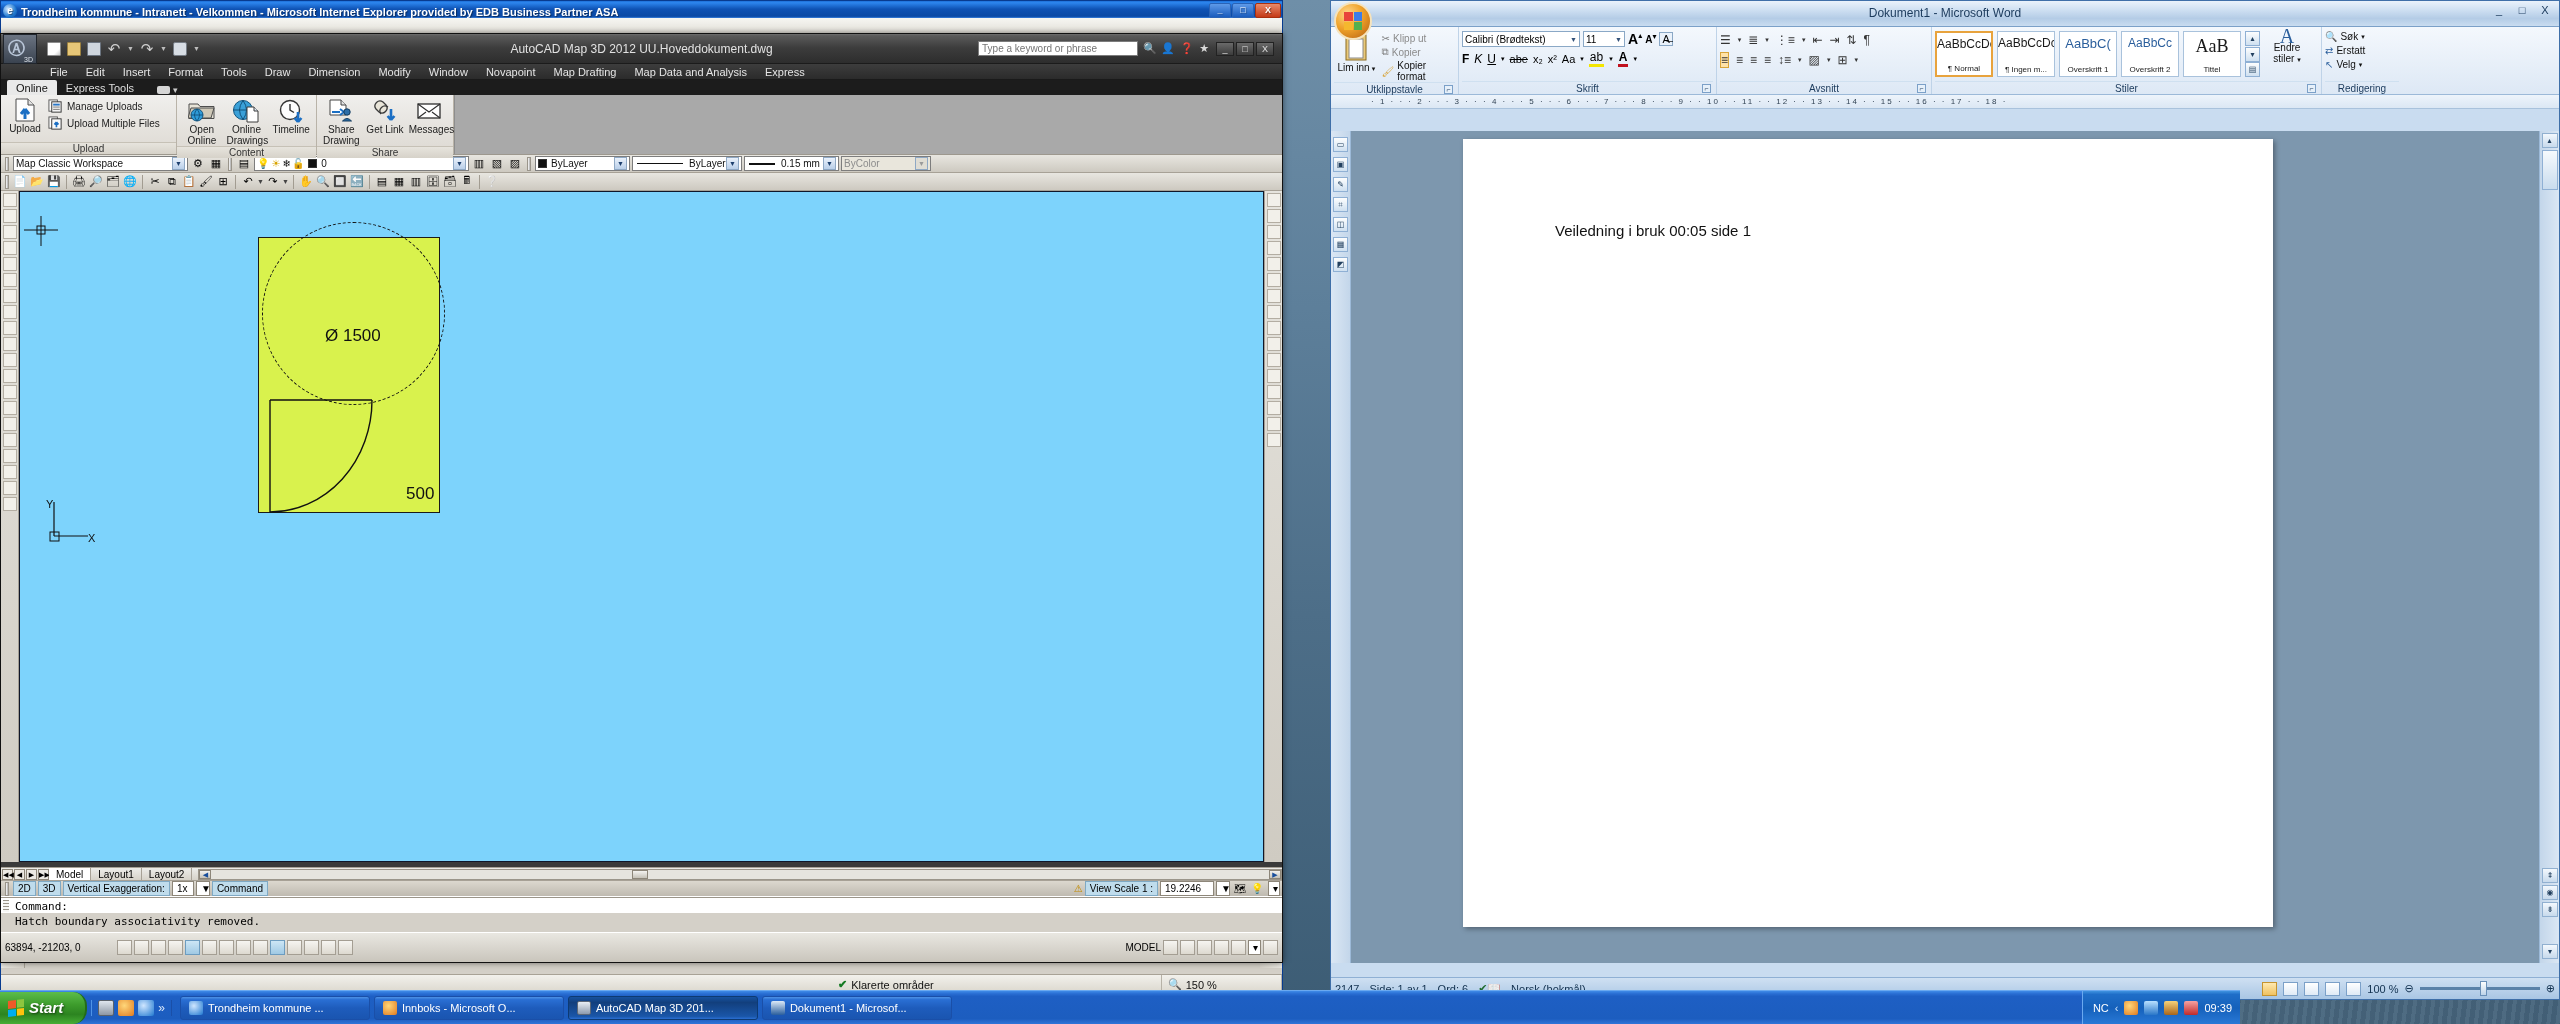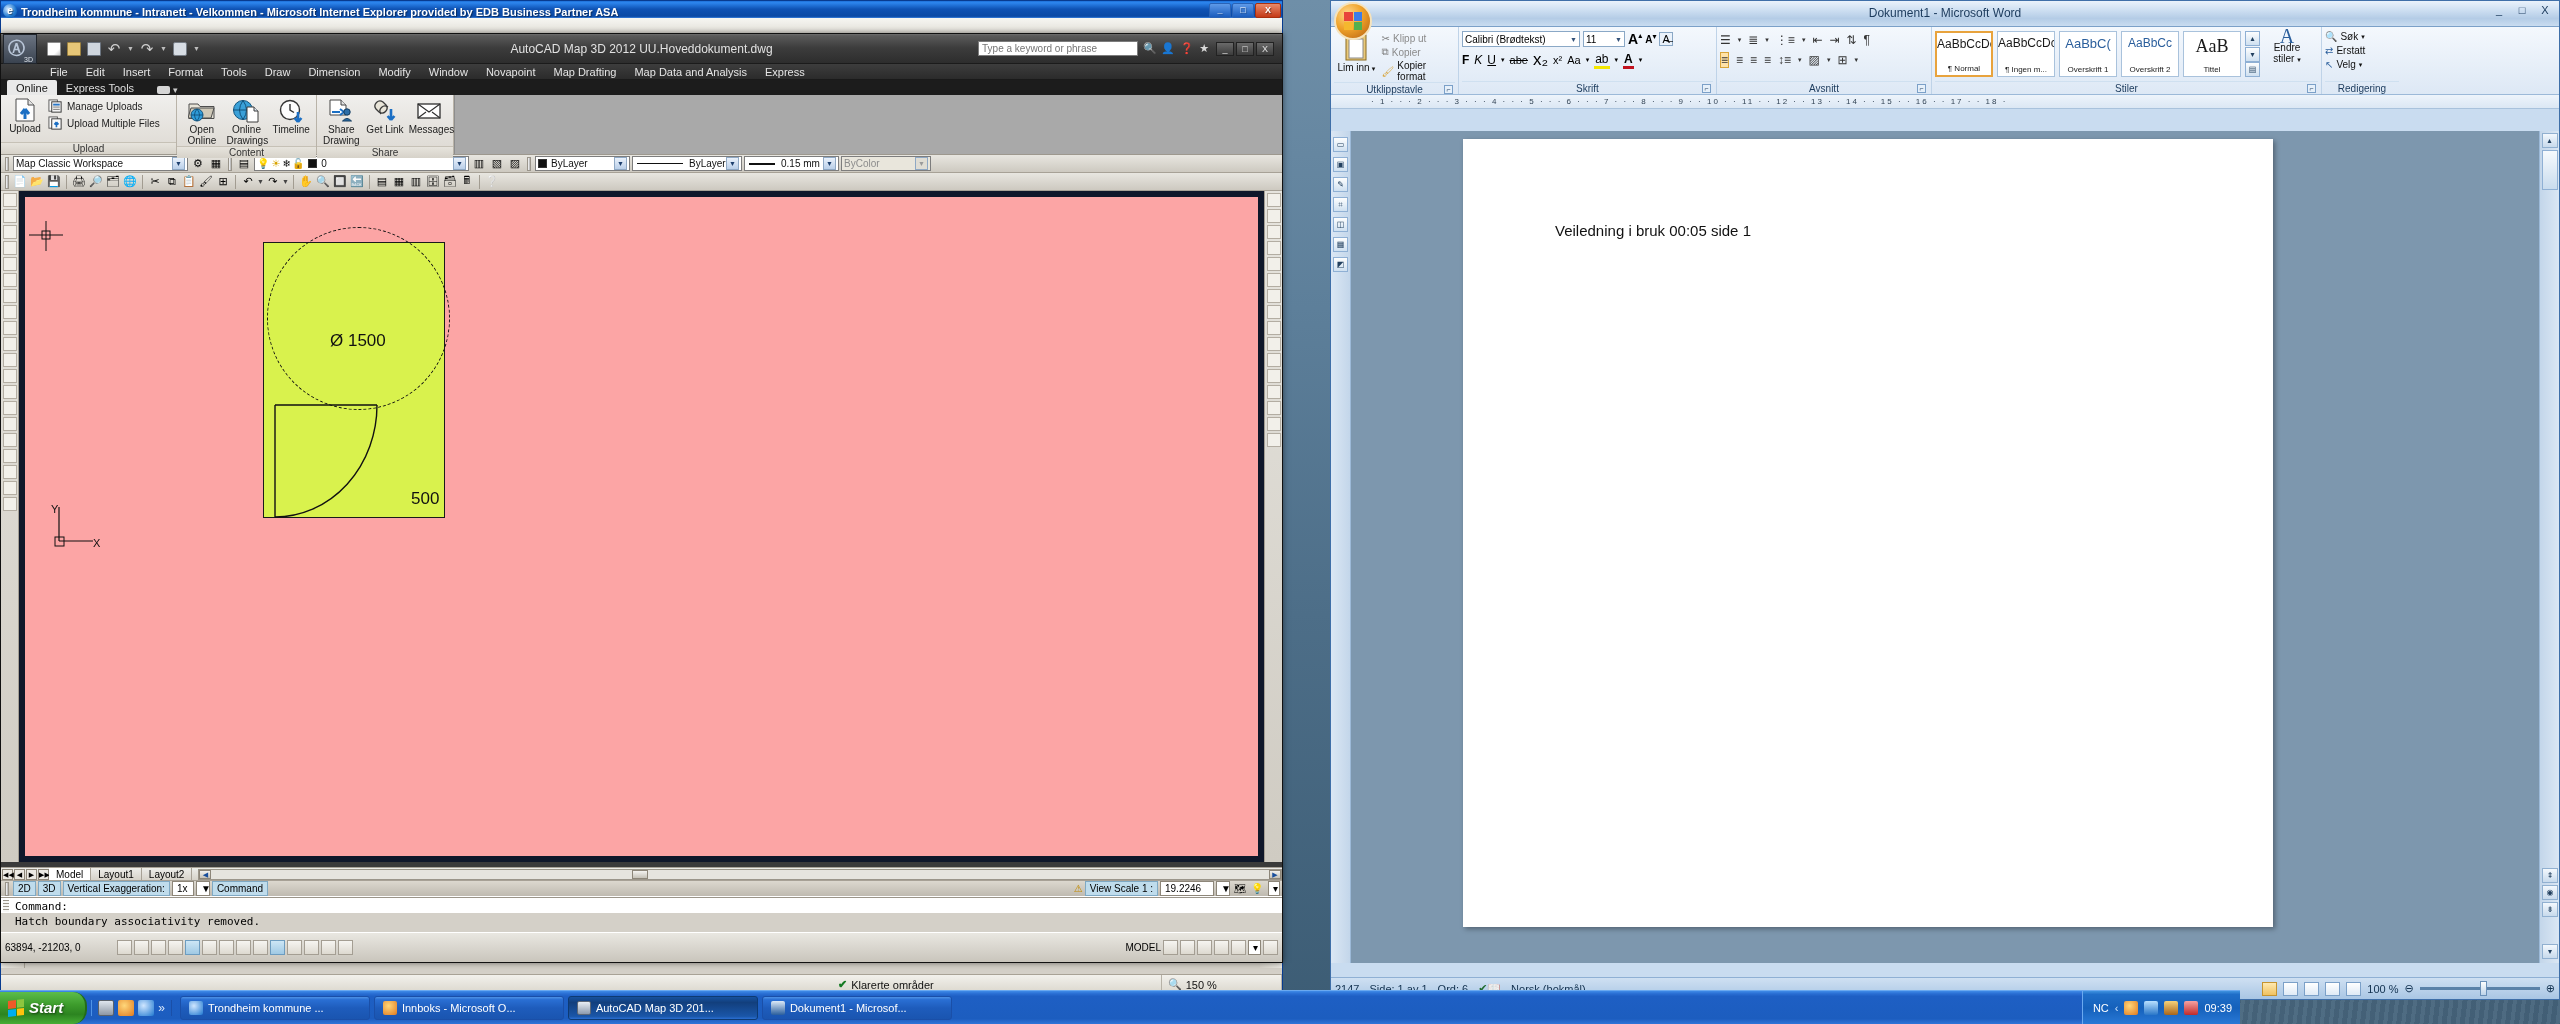--- a/index.html
+++ b/index.html
@@ -203,22 +203,22 @@
   #acad-canvas-wrap{
     position:absolute; left:0; right:0; top:157px; bottom:100px;
     background:#9e9e9e; display:flex;
   }
   #acad-left-tools{
     width:18px; background:linear-gradient(180deg,#e6e4de,#cfcbc2);
     border-right:1px solid #a49e93; display:flex; flex-direction:column;
     align-items:center; padding-top:2px; gap:2px;
   }
   #acad-canvas{
-    flex:1; background:#fca5a5; position:relative; overflow:hidden;
-    border:6px solid #0f172a;
+    flex:1; background:#7dd3fc; position:relative; overflow:hidden;
+    border:1px solid #0f172a;
   }
   #acad-right-tools{
     width:18px; background:linear-gradient(180deg,#e6e4de,#cfcbc2);
     border-left:1px solid #a49e93; display:flex; flex-direction:column;
     align-items:center; padding-top:2px; gap:2px;
   }
   .vtool{ width:14px;height:14px;border:1px solid #b3ada2; background:#f2f0ea;}
   .greenrect{
     position:absolute; background:#d9f24d; border:1px solid #1a1a1a;
   }
@@ -914,21 +914,21 @@
           <span style="font-size:14px;"><b>A</b><sup style="font-size:8px;">▴</sup></span>
           <span style="font-size:10px;"><b>A</b><sup style="font-size:8px;">▾</sup></span>
           <span style="font-size:11px; border:1px solid #8aa8c6; background:#eaf2fb; padding:0 2px;">A̶</span>
         </div>
         <div style="display:flex; gap:5px; align-items:center; font-size:12px;">
           <b>F</b>
           <i>K</i>
           <u>U</u>
           <span style="font-size:7px;">▾</span>
           <s style="font-size:11px;">abe</s>
-          <span style="font-size:17px;">x₂</span>
+          <span style="font-size:11px;">x₂</span>
           <span style="font-size:11px;">x²</span>
           <span style="font-size:11px;">Aa</span>
           <span style="font-size:7px;">▾</span>
           <span style="border-bottom:3px solid #f3e600; padding:0 1px;">ab</span>
           <span style="font-size:7px;">▾</span>
           <span style="border-bottom:3px solid #c1121f; padding:0 1px; font-weight:bold;">A</span>
           <span style="font-size:7px;">▾</span>
         </div>
       </div>
       <div class="wp-title">

